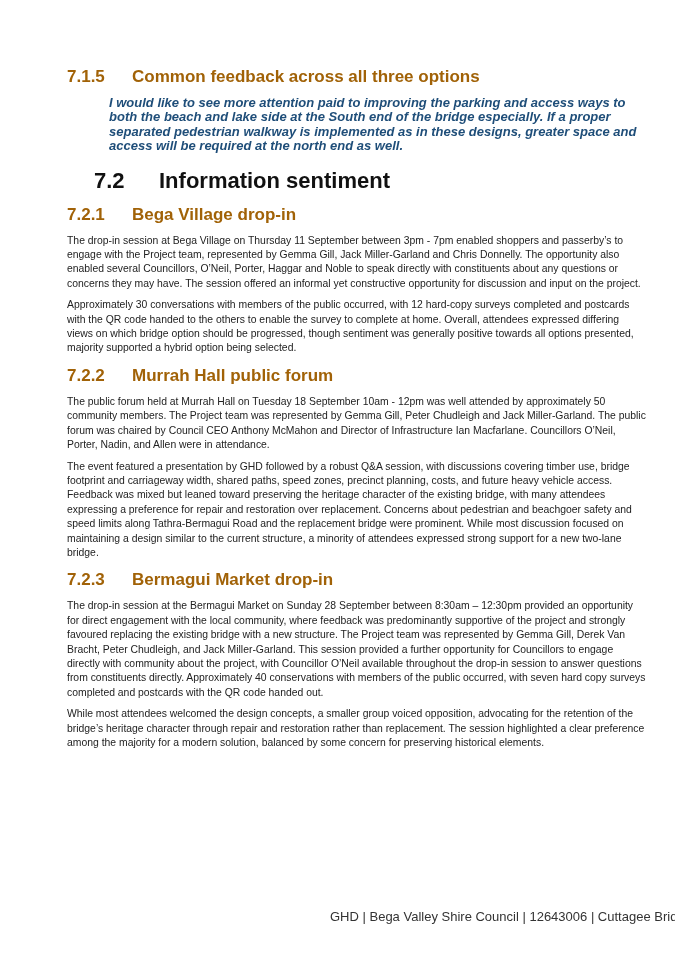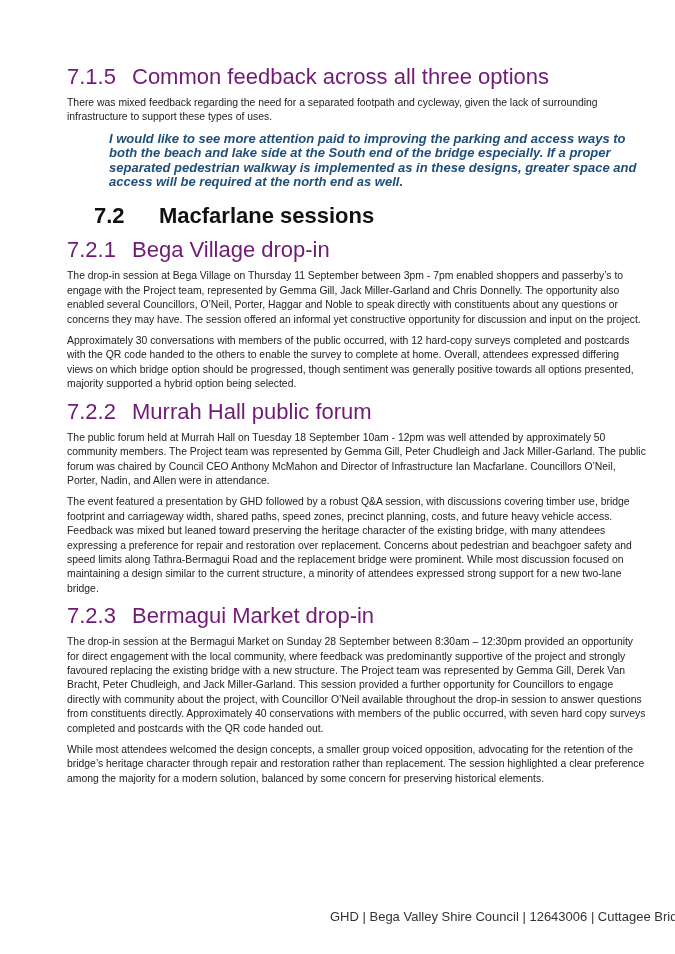--- a/index.html
+++ b/index.html
@@ -1,37 +1,36 @@
 <!DOCTYPE html>
 <html><head>
   <meta charset="utf-8">
   <style>
     html, body { margin: 0; padding: 0; background: #ffffff; }
     body { width: 675px; height: 954px; position: relative; overflow: hidden;
       font-family: "Liberation Sans", sans-serif; color: #222222; }
     .page { position: absolute; left: 67px; top: 64px; width: 580px; }
-    h3 { font-weight: normal; font-size: 22px; margin: 0 0 6px 0; color: #701a75; line-height: 26px; }
+    h3 { font-weight: bold; font-size: 17px; margin: 0 0 6px 0; color: #a16207; line-height: 26px; }
     h3 .num { display: inline-block; width: 65px; }
     h2 { font-weight: bold; font-size: 22px; margin: 12px 0 6px 0; color: #111; line-height: 30px; }
     h2 .num { display: inline-block; width: 65px; margin-left: 27px; }
     p { font-size: 10.4px; line-height: 14.4px; margin: 0 0 7px 0; }
     .quote { margin: 0 0 10px 42px; color: #1f4e79; font-weight: bold; font-style: italic; font-size: 13px; line-height: 14.4px; }
     .footer { position: absolute; top: 909px; left: 330px; font-size: 13px; color: #333; white-space: nowrap; }
     .footer .pg { margin-left: 16px; }
   </style>
 </head>
 <body>
 
 <div class="page">
 
   <h3><span class="num">7.1.5</span><span>Common feedback across all three options</span></h3>
-  <p>There was mixed feedback regarding the need for a separated footpath and cycleway, given the lack of surrounding infrastructure to support these types of uses.</p>
   <div class="quote">I would like to see more attention paid to improving the parking and access ways to both the beach and lake side at the South end of the bridge especially. If a proper separated pedestrian walkway is implemented as in these designs, greater space and access will be required at the north end as well.</div>
 
-  <h2><span class="num">7.2</span><span>Macfarlane sessions</span></h2>
+  <h2><span class="num">7.2</span><span>Information sentiment</span></h2>
 
   <h3><span class="num">7.2.1</span><span>Bega Village drop-in</span></h3>
   <p>The drop-in session at Bega Village on Thursday 11 September between 3pm - 7pm enabled shoppers and passerby’s to engage with the Project team, represented by Gemma Gill, Jack Miller-Garland and Chris Donnelly. The opportunity also enabled several Councillors, O’Neil, Porter, Haggar and Noble to speak directly with constituents about any questions or concerns they may have. The session offered an informal yet constructive opportunity for discussion and input on the project.</p>
   <p>Approximately 30 conversations with members of the public occurred, with 12 hard-copy surveys completed and postcards with the QR code handed to the others to enable the survey to complete at home. Overall, attendees expressed differing views on which bridge option should be progressed, though sentiment was generally positive towards all options presented, majority supported a hybrid option being selected.</p>
 
   <h3 style="margin-top:0"><span class="num">7.2.2</span><span>Murrah Hall public forum</span></h3>
   <p>The public forum held at Murrah Hall on Tuesday 18 September 10am - 12pm was well attended by approximately 50 community members. The Project team was represented by Gemma Gill, Peter Chudleigh and Jack Miller-Garland. The public forum was chaired by Council CEO Anthony McMahon and Director of Infrastructure Ian Macfarlane. Councillors O’Neil, Porter, Nadin, and Allen were in attendance.</p>
   <p>The event featured a presentation by GHD followed by a robust Q&amp;A session, with discussions covering timber use, bridge footprint and carriageway width, shared paths, speed zones, precinct planning, costs, and future heavy vehicle access. Feedback was mixed but leaned toward preserving the heritage character of the existing bridge, with many attendees expressing a preference for repair and restoration over replacement. Concerns about pedestrian and beachgoer safety and speed limits along Tathra-Bermagui Road and the replacement bridge were prominent. While most discussion focused on maintaining a design similar to the current structure, a minority of attendees expressed strong support for a new two-lane bridge.</p>
 
   <h3 style=""><span class="num">7.2.3</span><span>Bermagui Market drop-in</span></h3>

